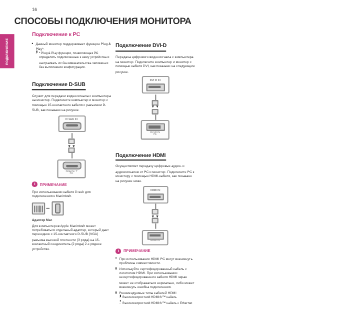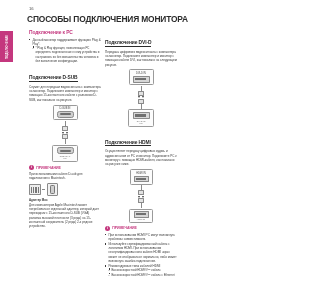--- a/index.html
+++ b/index.html
@@ -21,21 +21,21 @@
     position:absolute;left:50%;top:50%;
     transform:translate(-50%,-50%) rotate(180deg);
     writing-mode:vertical-rl;
     color:#ffffff;font-size:2.9px;letter-spacing:.1px;
     white-space:nowrap;line-height:1;font-weight:bold;
   }
 
   
   .folio{position:absolute;left:29px;top:6px;font-size:4.2px;color:#4d4d4d;}
   .page-title{
-    position:absolute;left:27px;top:14px;
+    position:absolute;left:13px;top:14px;
     font-size:8.4px;font-weight:bold;color:#2b2b2b;
     letter-spacing:-.15px;white-space:nowrap;
   }
 
   
   .col{position:absolute;top:30px;width:72px;}
   .col-left{left:29px;}
   .col-right{left:105px;}
 
   .h2{

